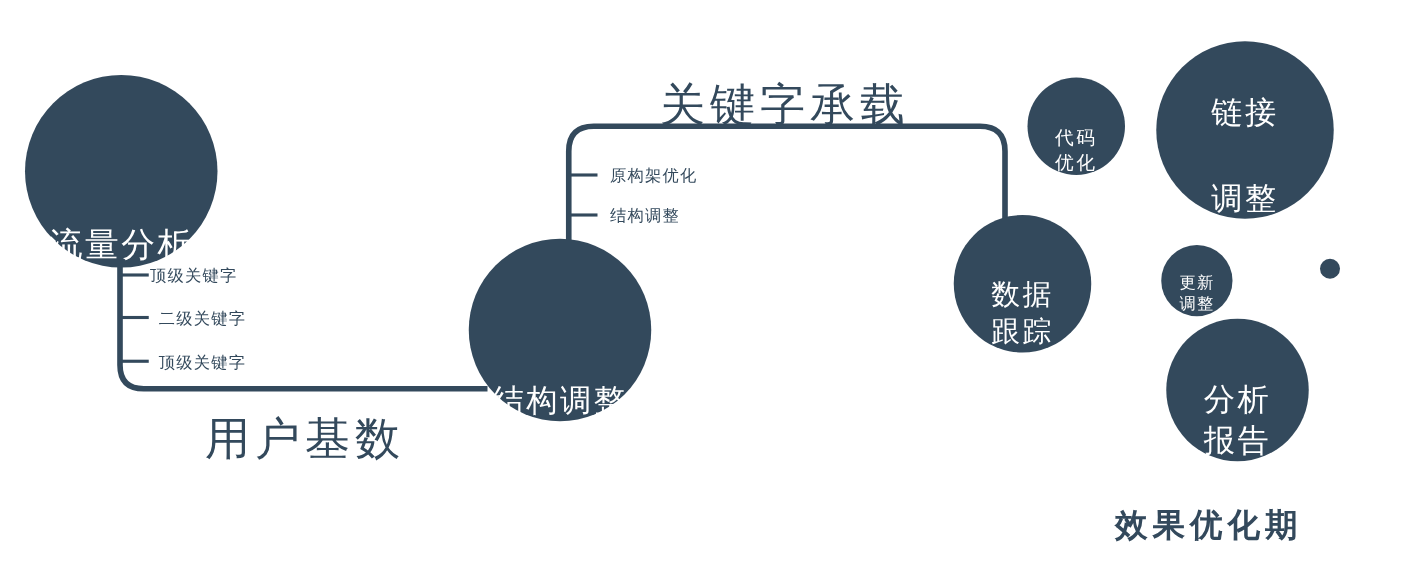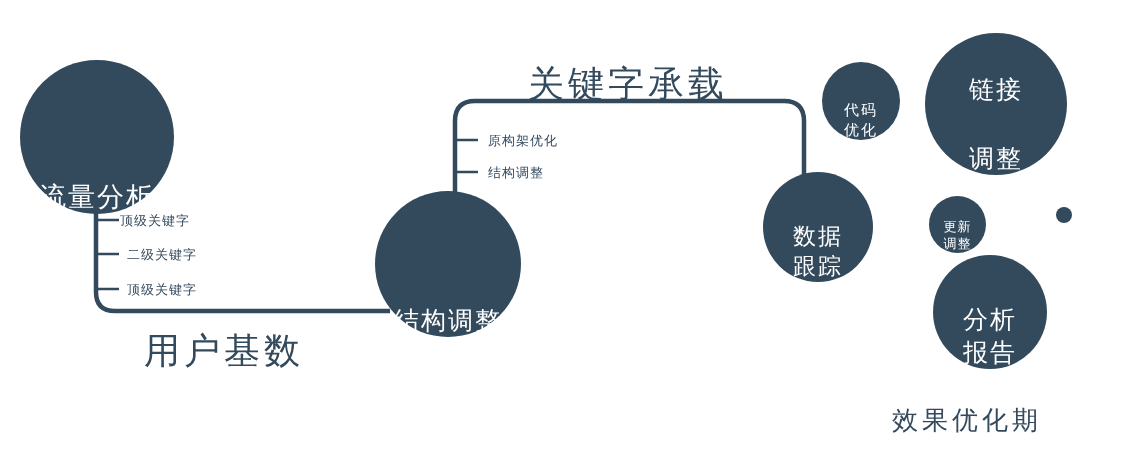--- a/index.html
+++ b/index.html
@@ -44,21 +44,21 @@
     position: absolute;
     color: var(--color-primary, #33495c);
     font-weight: normal;
     font-size: 36px;
     letter-spacing: 4px;
     white-space: nowrap;
   }
   .caption {
     position: absolute;
     color: var(--color-primary, #33495c);
-    font-weight: 400;
+    font-weight: 700;
     font-size: 26px;
     letter-spacing: 4px;
     white-space: nowrap;
   }
   .tick-label {
     position: absolute;
     color: var(--color-primary, #33495c);
     font-size: 13px;
     letter-spacing: 1px;
     white-space: nowrap;
@@ -108,21 +108,21 @@
   </div>
 
   <div class="node" style="left:1056px; top:207px; width:16px; height:16px;"></div>
 
   <div class="node" style="left:933px; top:255px; width:114px; height:114px; font-size:25px;">
     <span>分析</span>
     <span>报告</span>
   </div>
 
   <div class="edge-label" style="left:528px; top:60px;">关键字承载</div>
-  <div class="edge-label" style="left:144px; top:327px;">用户基数</div>
+  <div class="edge-label" style="left:164px; top:327px;">用户基数</div>
   <div class="caption" style="left:892px; top:403px;">效果优化期</div>
 
   <div class="tick-label" style="left:120px; top:212px;">顶级关键字</div>
   <div class="tick-label" style="left:127px; top:246px;">二级关键字</div>
   <div class="tick-label" style="left:127px; top:281px;">顶级关键字</div>
   <div class="tick-label" style="left:488px; top:132px;">原构架优化</div>
   <div class="tick-label" style="left:488px; top:164px;">结构调整</div>
 
 </div>
 

